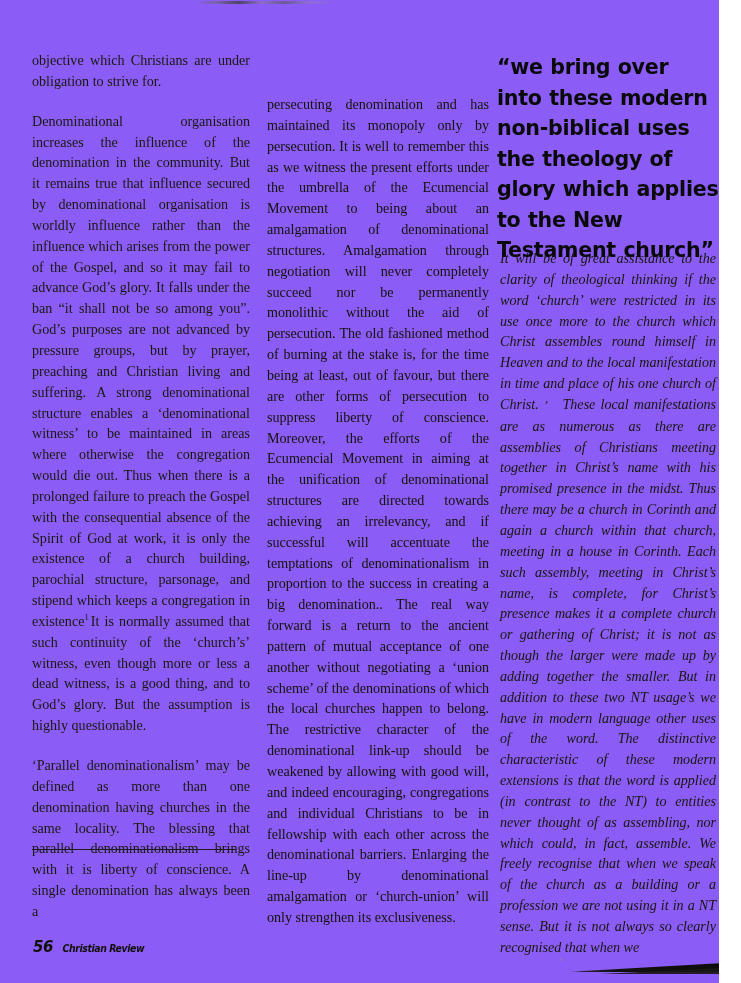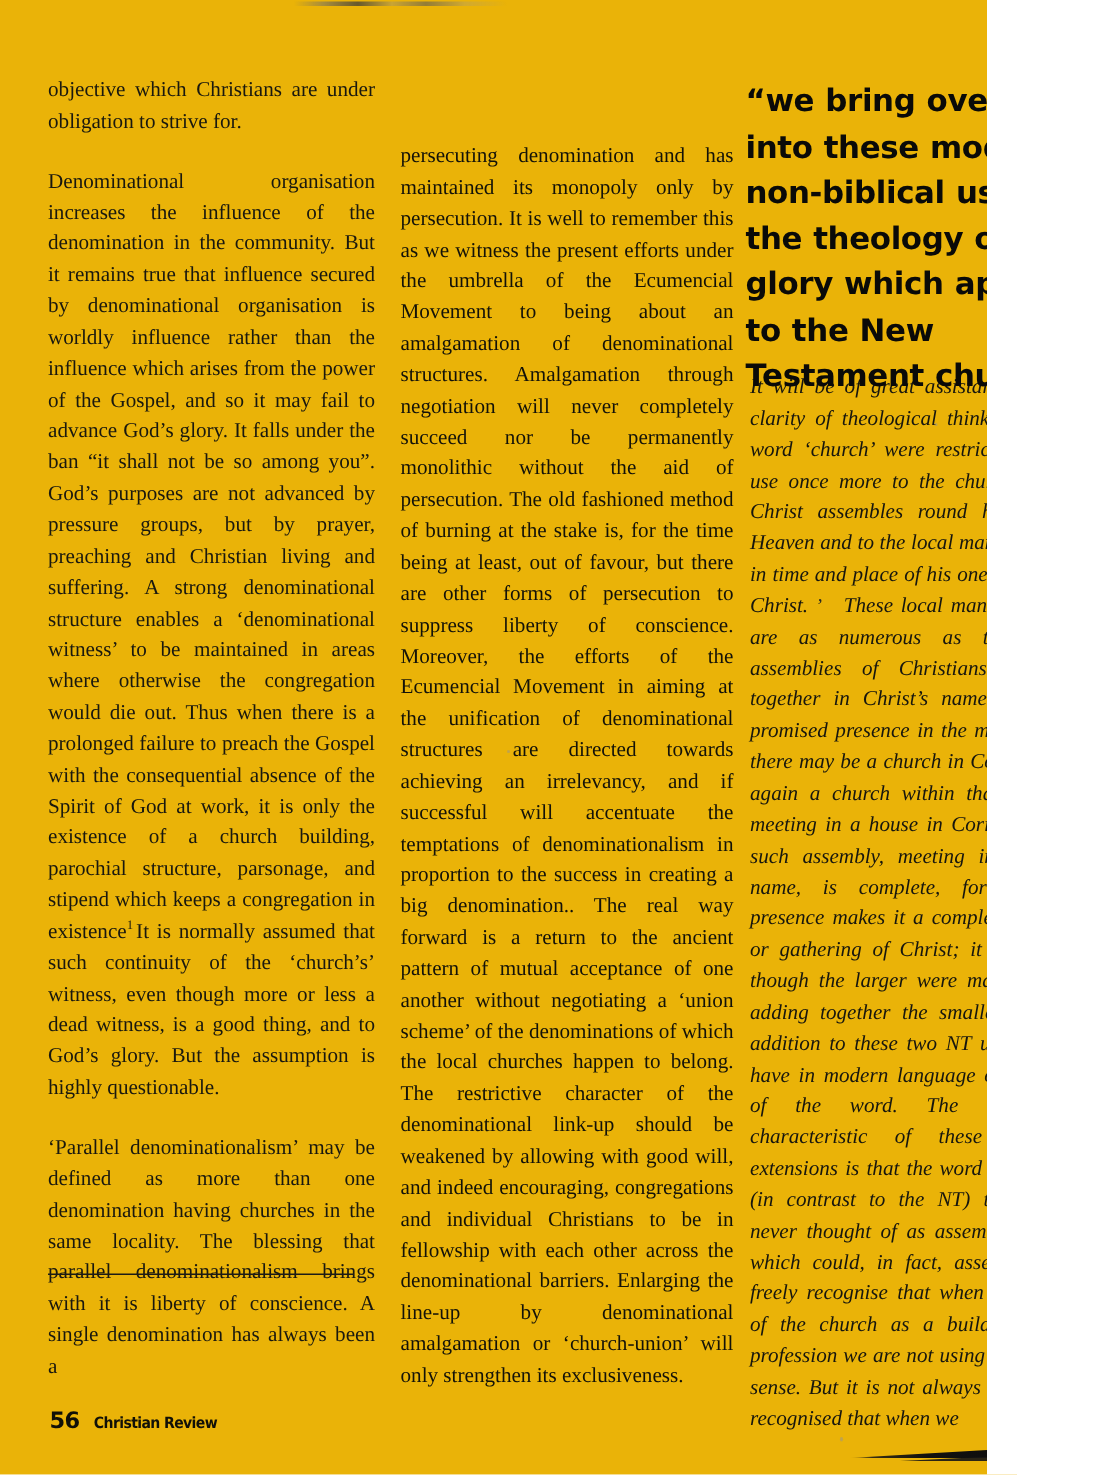--- a/index.html
+++ b/index.html
@@ -5,23 +5,23 @@
   html, body {
     margin: 0;
     padding: 0;
     background: #ffffff;
   }
   body {
     font-family: "Liberation Serif", serif;
   }
   #page {
     position: relative;
-    width: 658px;
+    width: 719px;
     height: 983px;
-    background: #eab308;
+    background: #8b5cf6;
     overflow: hidden;
   }
 
   
   .scan-top-smudge {
     position: absolute;
     top: 1px;
     left: 196px;
     width: 142px;
     height: 3px;
@@ -125,20 +125,21 @@
 
   
   .page-footer {
     position: absolute;
     left: 33px;
     top: 938px;
     display: flex;
     align-items: baseline;
     gap: 5px;
     color: #111008;
+    font-style: italic;
   }
   .page-number {
     font-family: "DejaVu Sans", sans-serif;
     font-size: 15px;
     font-weight: 700;
     letter-spacing: -0.4px;
   }
   .footer-title {
     font-family: "DejaVu Sans", sans-serif;
     font-size: 10.4px;

